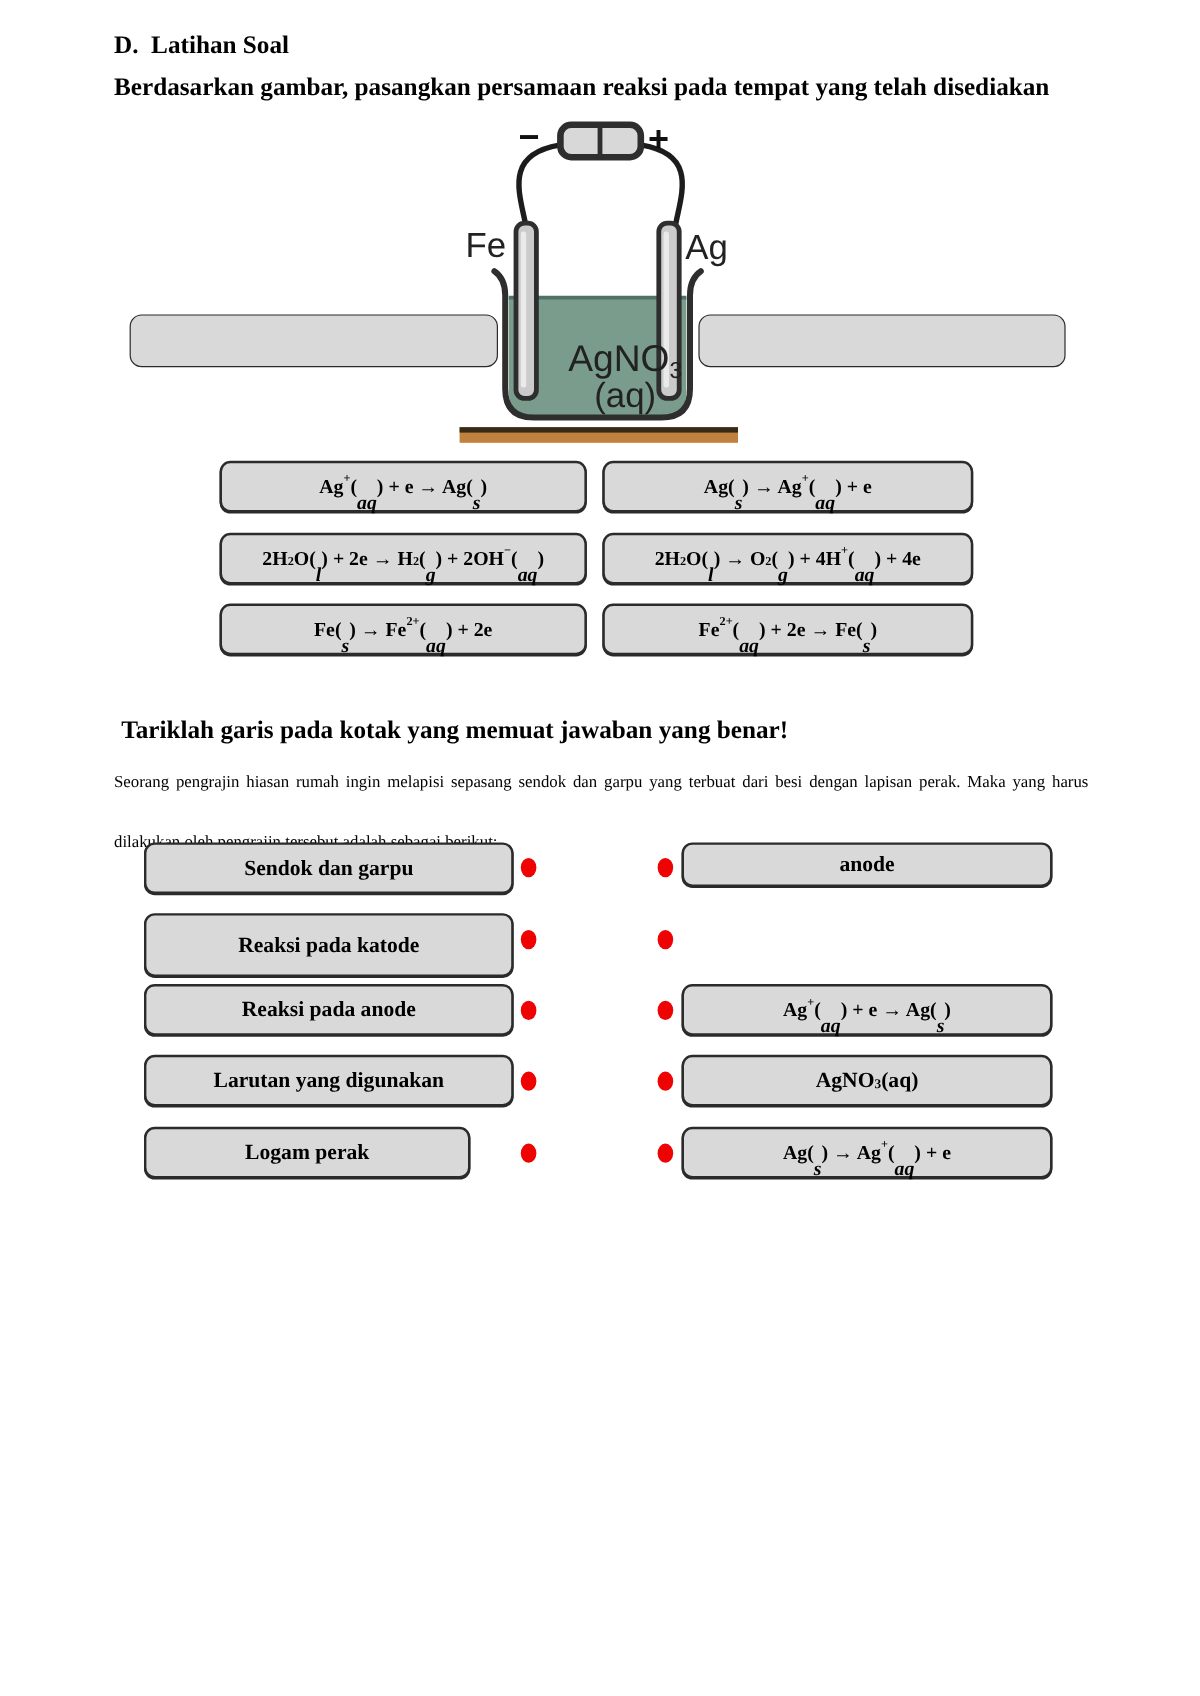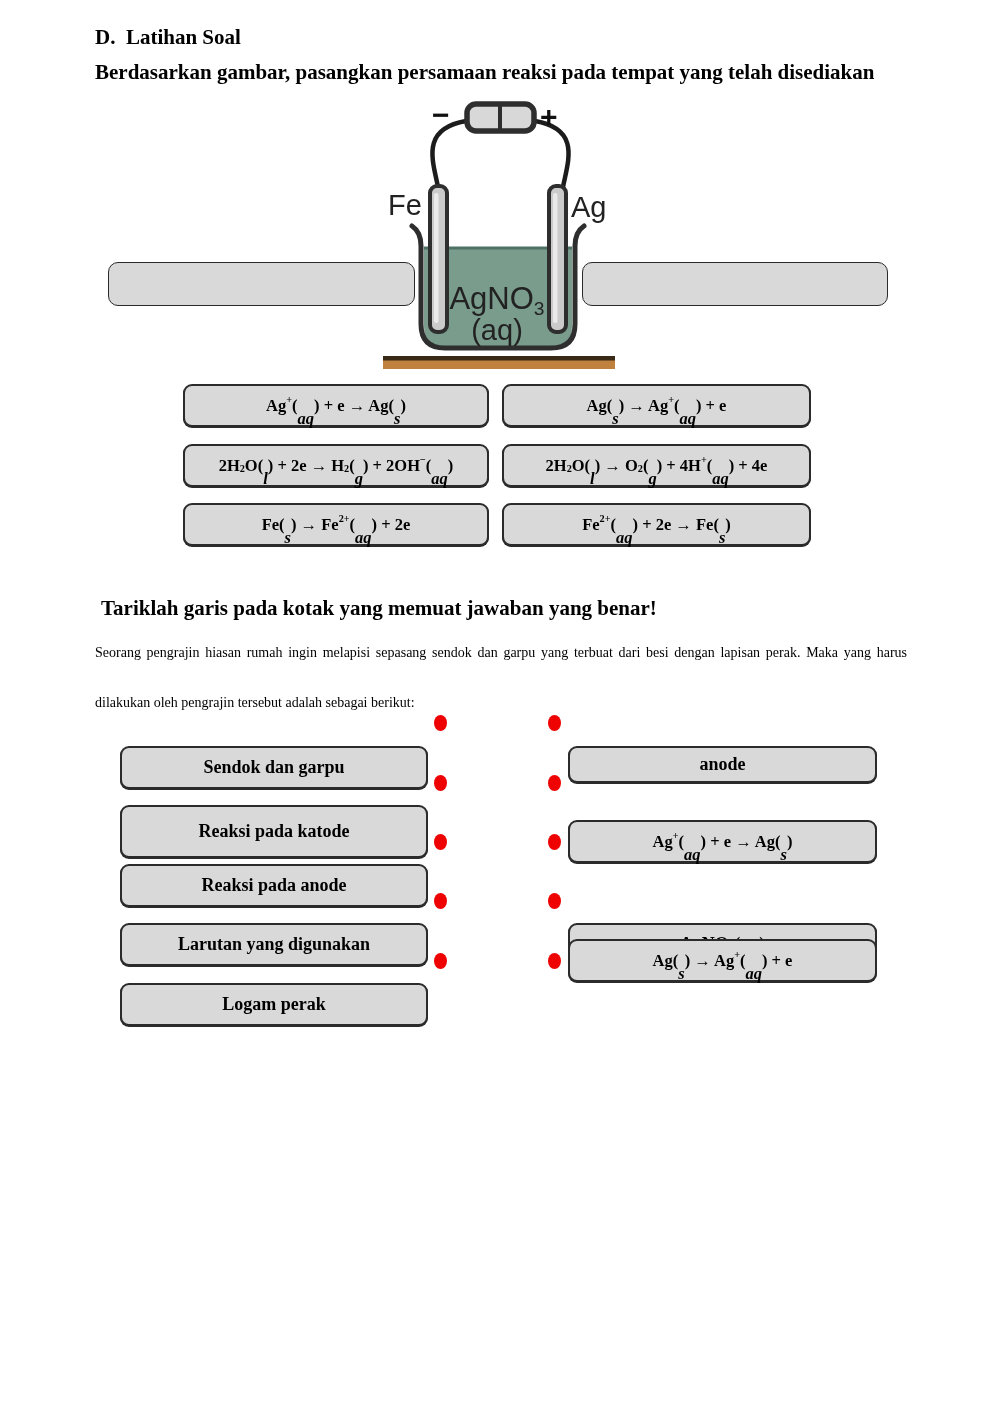--- a/index.html
+++ b/index.html
@@ -14,28 +14,28 @@
   .page sub{font-size:0.62em;line-height:0;position:relative;top:0.3em;vertical-align:baseline;}
   .it{font-style:italic;margin-top:27px;}
   
   .gbox{
     position:absolute;background:var(--box-fill,#d9d9d9);
     border:2px solid var(--box-border,#2b2b2b);border-radius:9px;box-sizing:border-box;
     box-shadow:0 1px 0 0 var(--box-border,#2b2b2b);
   }
   .slot{border-width:1.6px;border-radius:10px;box-shadow:none;}
   .chip{display:flex;align-items:center;justify-content:center;font-weight:bold;font-size:16.5px;}
-  .t18{font-size:18px;margin-top:44px;}
+  .t18{font-size:18px;}
   .t16{font-size:16.5px;}
   
   .dot{position:absolute;width:13px;height:16px;border-radius:50%;background:var(--dot,#ee0202);}
   
   .dlabel{position:absolute;font-family:"Liberation Sans",sans-serif;color:#222;line-height:1;}
   .dsign{font-weight:bold;color:#111;}
-  .center-x{transform:translateX(-50%);}
+  .center-x{transform:translateX(-50%);margin-left:24px;}
   svg .wire{stroke:var(--wire,#1c1c1c);stroke-width:4.5;fill:none;}
   svg .outline{stroke:var(--outline,#2e2e2e);}
 </style>
 </head>
 <body>
 
 <div class="page">
 
   <div class="abs bold-line" style="left:95px;top:25px;">D.  Latihan Soal</div>
   <div class="abs bold-line" style="left:95px;top:60px;">Berdasarkan gambar, pasangkan persamaan reaksi pada tempat yang telah disediakan</div>
@@ -141,21 +141,21 @@
       <span>)</span>
     </div>
 
   <div class="abs bold-line" style="left:101px;top:596px;">Tariklah garis pada kotak yang memuat jawaban yang benar!</div>
   <div class="abs para" style="left:95px;top:628px;width:812px;">Seorang pengrajin hiasan rumah ingin melapisi sepasang sendok dan garpu yang terbuat dari besi dengan lapisan perak. Maka yang harus dilakukan oleh pengrajin tersebut adalah sebagai berikut:</div>
 
   <div class="gbox chip t18" style="left:120px;top:702px;width:308px;height:43px;">Sendok dan garpu</div>
   <div class="gbox chip t18" style="left:120px;top:761px;width:308px;height:53px;">Reaksi pada katode</div>
   <div class="gbox chip t18" style="left:120px;top:879px;width:308px;height:43px;">Larutan yang digunakan</div>
   <div class="gbox chip t18" style="left:120px;top:820px;width:308px;height:43px;">Reaksi pada anode</div>
-  <div class="gbox chip t18" style="left:120px;top:939px;width:308px;height:43px;">Logam perak</div>
+  <div class="gbox chip t18" style="left:120px;top:939px;width:272px;height:43px;">Logam perak</div>
 
   <div class="gbox chip t18" style="left:568px;top:702px;width:309px;height:37px;">
       <span>anode</span>
     </div>
   <div class="gbox chip t16" style="left:568px;top:820px;width:309px;height:43px;">
       <span>Ag</span>
       <sup>+</sup>
       <span>(</span>
       <span class="it">aq</span>
       <span>) + e → Ag(</span>

